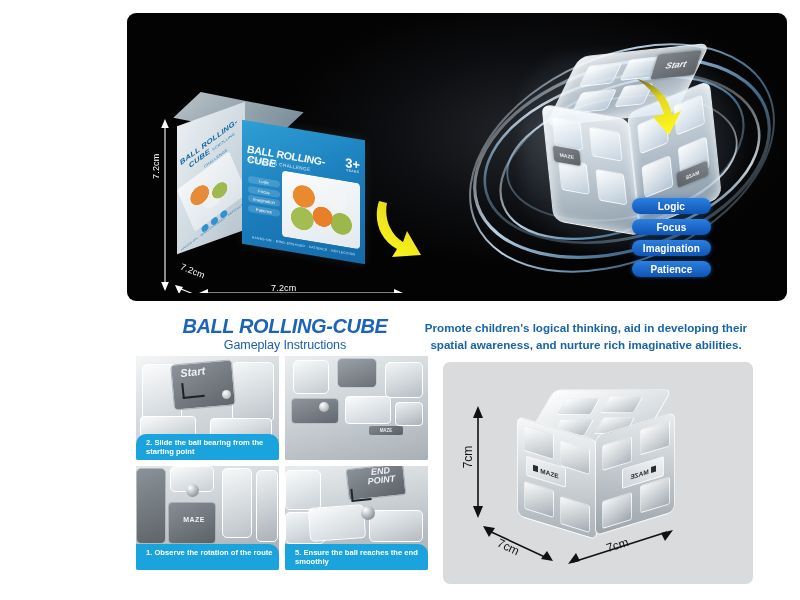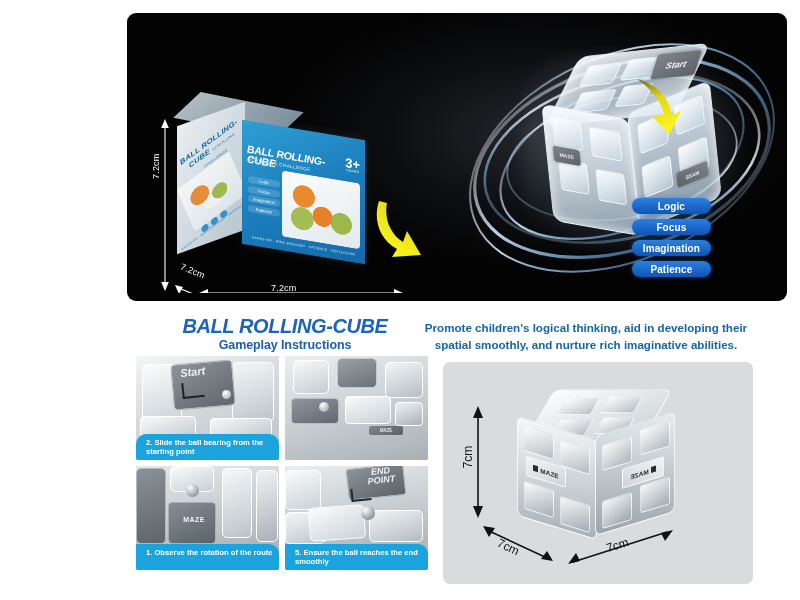--- a/index.html
+++ b/index.html
@@ -169,21 +169,21 @@
     min-width: 62px; letter-spacing: .1px;
     box-shadow: 0 0 4px rgba(40,120,220,.55);
   }
 
   
   .title-block { position: absolute; left: 155px; top: 316px; width: 260px; text-align: center; }
   .main-title {
     font-size: 20px; font-weight: bold; font-style: italic; color: #1d64b8;
     letter-spacing: -.4px; line-height: 1.05;
   }
-  .main-sub { font-size: 12.5px; font-weight: bold; color: #1a5fae; margin-top: 1px; letter-spacing: -.1px; }
+  .main-sub { font-size: 12.5px; font-weight: normal; color: #1a5fae; margin-top: 1px; letter-spacing: -.1px; }
 
   .promo {
     position: absolute; left: 421px; top: 320px; width: 330px;
     font-size: 11.6px; font-weight: bold; color: #1764a8; line-height: 1.45; text-align: center;
   }
 
   
   .panels { position: absolute; left: 136px; top: 356px; width: 292px; height: 228px;
             display: grid; grid-template-columns: 143px 143px; grid-template-rows: 104px 104px; gap: 6px 6px; }
   .panel { position: relative; overflow: hidden; border-radius: 2px; background: #c8ccd0; }
@@ -374,21 +374,21 @@
       <div class="pill">Imagination</div>
       <div class="pill">Patience</div>
     </div>
   </div>
 
   <div class="title-block">
     <div class="main-title">BALL ROLLING-CUBE</div>
     <div class="main-sub">Gameplay Instructions</div>
   </div>
 
-  <div class="promo">Promote children's logical thinking, aid in developing their spatial smoothly, and nurture rich imaginative abilities.</div>
+  <div class="promo">Promote children's logical thinking, aid in developing their spatial awareness, and nurture rich imaginative abilities.</div>
 
   <div class="panels">
 
     <div class="panel p1">
       <div class="panel-img" style="background:
              linear-gradient(160deg,#f4f6f7 0%,#d7dcdf 40%,#b9c0c5 100%);">
         <div style="position:absolute;left:6px;top:8px;width:40px;height:62px;border-radius:5px;background:linear-gradient(160deg,#fbfcfc,#c9d0d5);border:1px solid #fff;"></div>
         <div style="position:absolute;left:96px;top:6px;width:42px;height:60px;border-radius:5px;background:linear-gradient(160deg,#f4f7f8,#bcc4c9);border:1px solid #fff;"></div>
         <div style="position:absolute;left:4px;top:60px;width:56px;height:22px;border-radius:4px;background:linear-gradient(160deg,#fafbfb,#c3cace);border:1px solid #fff;"></div>
         <div style="position:absolute;left:74px;top:62px;width:62px;height:20px;border-radius:4px;background:linear-gradient(160deg,#f7f9fa,#bfc7cc);border:1px solid #fff;"></div>

